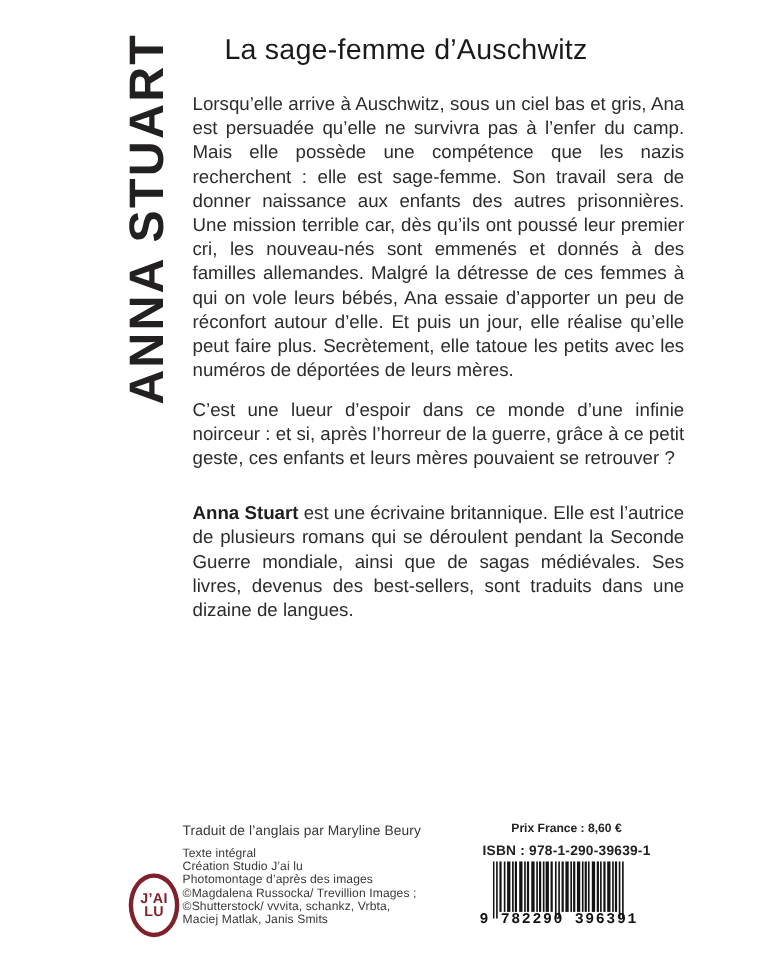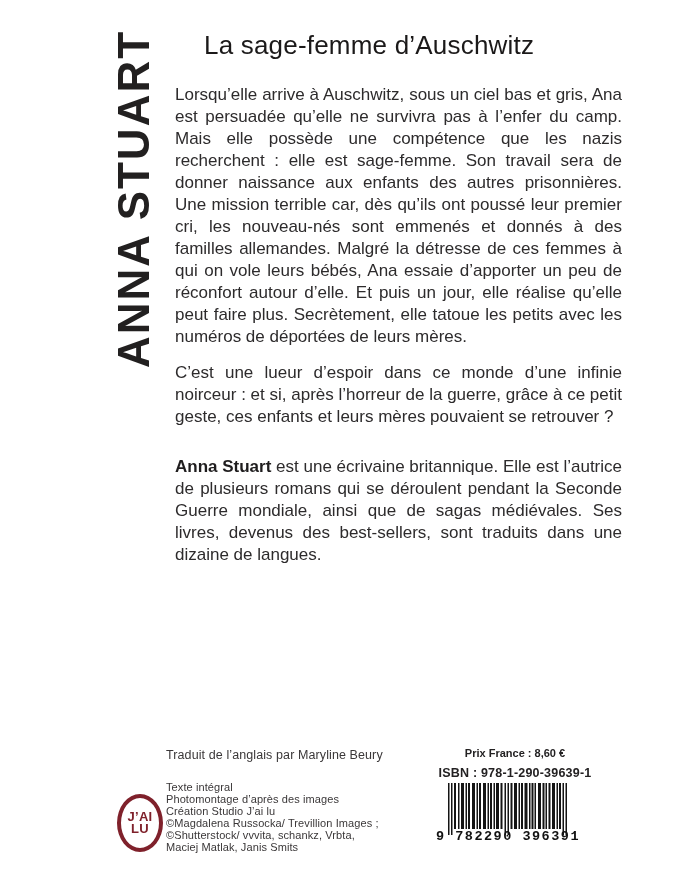--- a/index.html
+++ b/index.html
@@ -26,21 +26,21 @@
   .synopsis p.p2{margin-top:14px;}
   .synopsis p.bio{margin-top:28px;}
   .synopsis .bio b{color:#1f1d1e;}
   
   .translator{
     position:absolute;left:166px;top:748px;
     font-size:12.5px;color:#3a3738;letter-spacing:.1px;
   }
   .credits{
     position:absolute;left:166px;top:770px;
-    font-size:11px;line-height:12px;color:#3a3738;letter-spacing:.1px;margin-top:11px;
+    font-size:11px;line-height:12px;color:#3a3738;letter-spacing:.1px;
   }
   .logo{
     position:absolute;left:117px;top:794px;width:38px;height:50px;
     border:4px solid #7f212b;border-radius:50%;
     display:flex;flex-direction:column;align-items:center;justify-content:center;
     color:#7f212b;font-weight:700;font-size:13px;line-height:12px;letter-spacing:.3px;
     background:#fff;
   }
   .price{
     position:absolute;left:420px;top:747px;width:190px;text-align:center;
@@ -70,22 +70,22 @@
   <div class="synopsis">
     <p class="p1">Lorsqu’elle arrive à Auschwitz, sous un ciel bas et gris, Ana est persuadée qu’elle ne survivra pas à l’enfer du camp. Mais elle possède une compétence que les nazis recherchent : elle est sage-femme. Son travail sera de donner naissance aux enfants des autres prisonnières. Une mission terrible car, dès qu’ils ont poussé leur premier cri, les nouveau-nés sont emmenés et donnés à des familles allemandes. Malgré la détresse de ces femmes à qui on vole leurs bébés, Ana essaie d’apporter un peu de réconfort autour d’elle. Et puis un jour, elle réalise qu’elle peut faire plus. Secrètement, elle tatoue les petits avec les numéros de déportées de leurs mères.</p>
     <p class="p2">C’est une lueur d’espoir dans ce monde d’une infinie noirceur : et si, après l’horreur de la guerre, grâce à ce petit geste, ces enfants et leurs mères pouvaient se retrouver ?</p>
     <p class="bio"><b>Anna Stuart</b><span> est une écrivaine britannique. Elle est l’autrice de plusieurs romans qui se déroulent pendant la Seconde Guerre mondiale, ainsi que de sagas médiévales. Ses livres, devenus des best-sellers, sont traduits dans une dizaine de langues.</span></p>
   </div>
 
   <div class="translator">Traduit de l’anglais par Maryline Beury</div>
 
   <div class="credits">
     <div>Texte intégral</div>
+    <div>Création Studio J’ai lu</div>
     <div>Photomontage d’après des images</div>
-    <div>Création Studio J’ai lu</div>
     <div>©Magdalena Russocka/ Trevillion Images ;</div>
     <div>©Shutterstock/ vvvita, schankz, Vrbta,</div>
     <div>Maciej Matlak, Janis Smits</div>
   </div>
 
   <div class="logo">
     <div>J’AI</div>
     <div>LU</div>
   </div>
 

